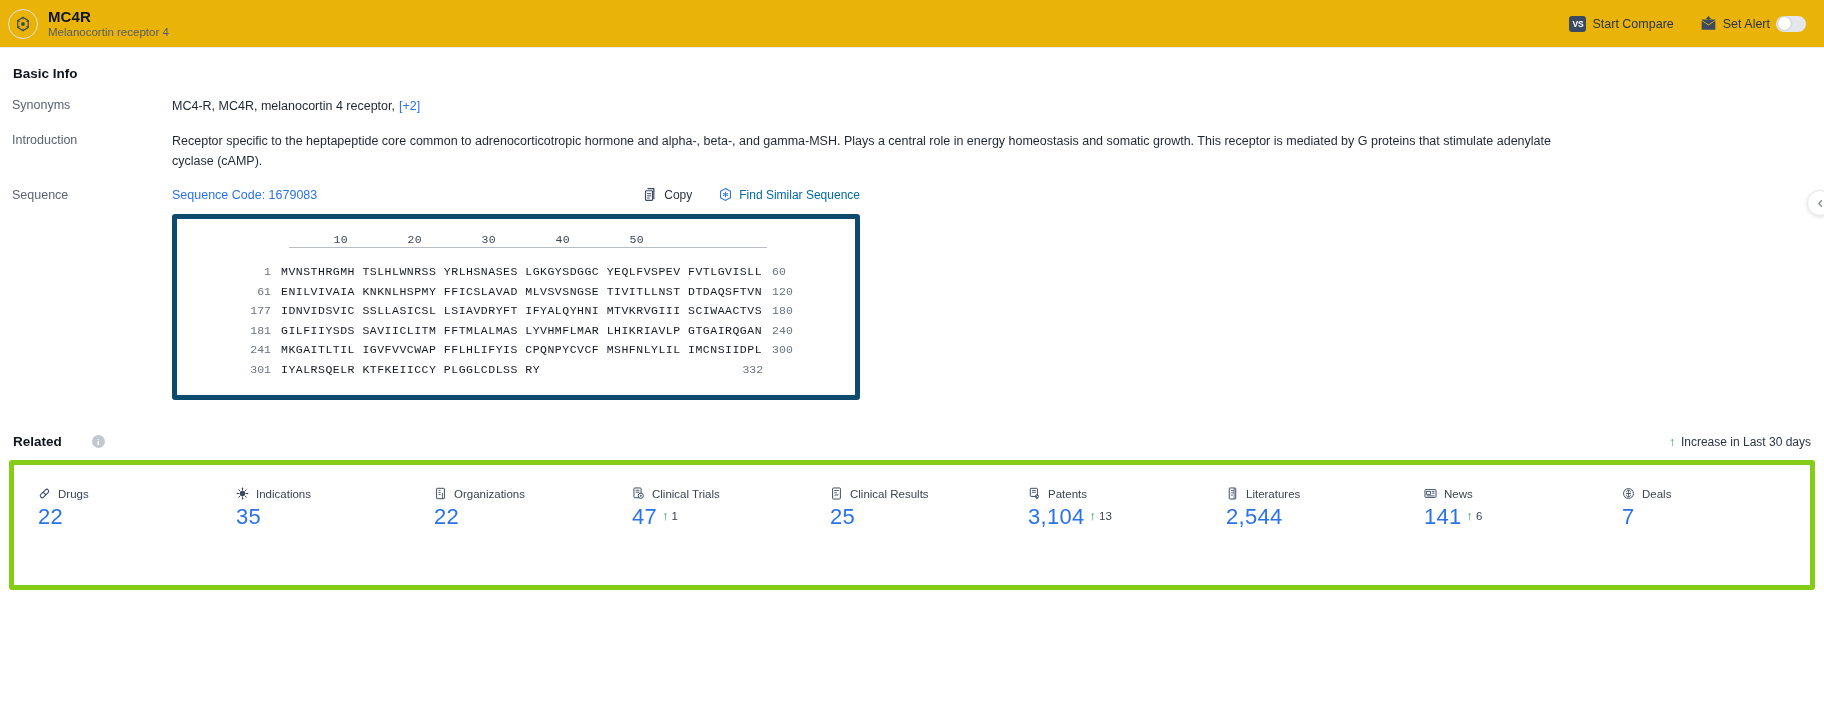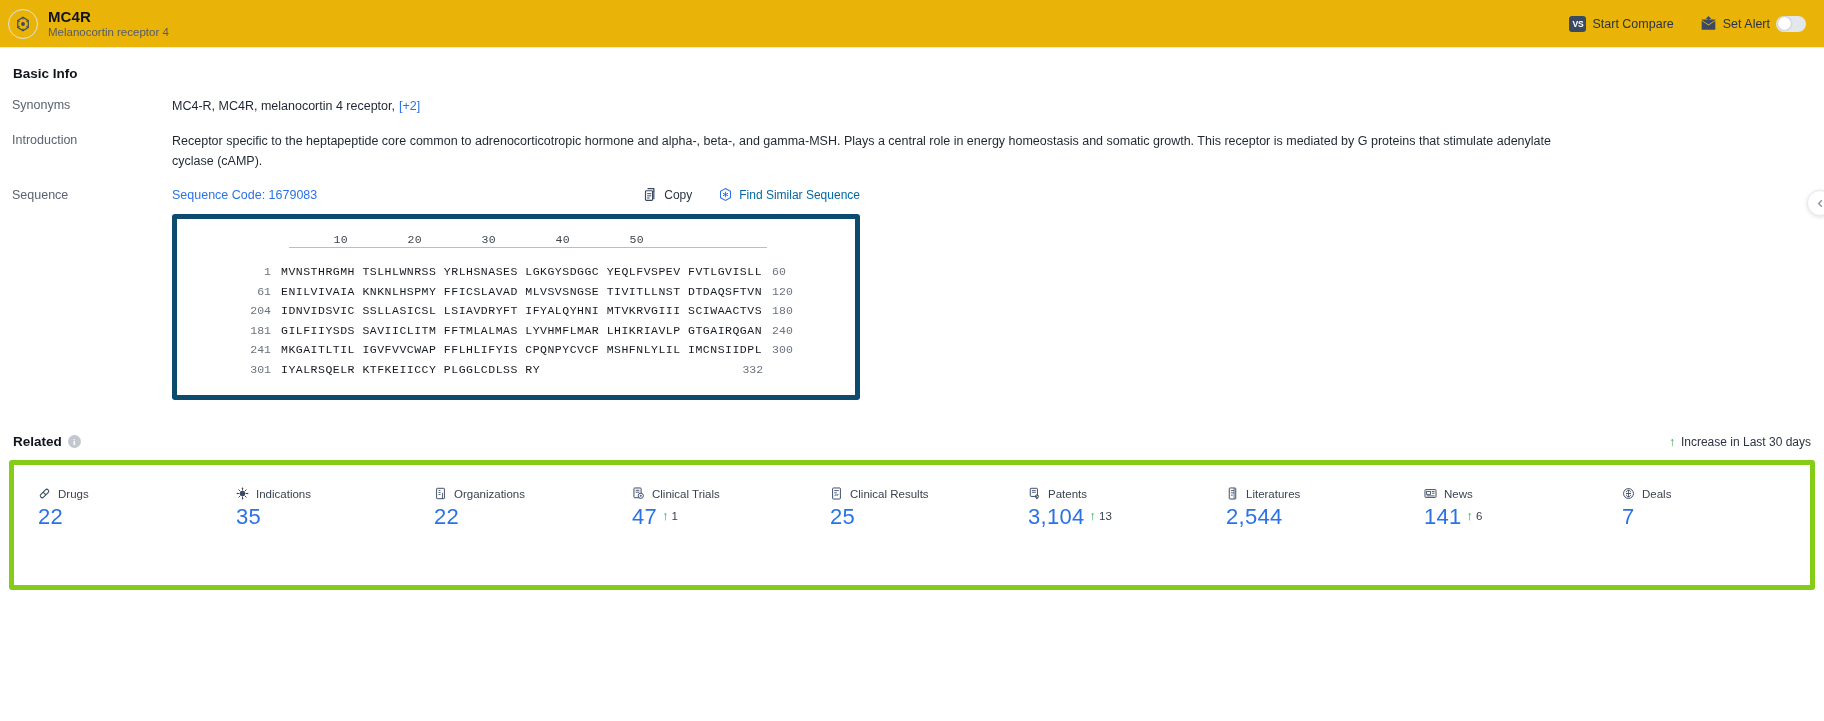--- a/index.html
+++ b/index.html
@@ -147,20 +147,21 @@
   }
   .seq-res { letter-spacing: .5px; }
   .seq-end { color: #6a727e; padding-left: 10px; }
 
   
   .related-head {
     display: flex;
     align-items: center;
     margin-top: 34px;
     padding: 0 4px 0 4px;
+    gap: 24px;
   }
   .related-title { font-size: 13.5px; font-weight: bold; color: #10151d; }
   .info-dot {
     width: 13px; height: 13px;
     border-radius: 50%;
     background: #c3c8d0;
     color: #fff;
     font-size: 9px;
     font-weight: bold;
     display: inline-flex; align-items: center; justify-content: center;
@@ -322,21 +323,21 @@
             </div>
           </div>
         </div>
 
         <div class="seq-box">
           <div class="seq-ruler">      10        20        30        40        50</div>
           <div class="seq-ruler-line"></div>
           <div class="seq-rows" id="seq-rows">
               <div class="seq-row"><span class="seq-num">1</span><span class="seq-res">MVNSTHRGMH TSLHLWNRSS YRLHSNASES LGKGYSDGGC YEQLFVSPEV FVTLGVISLL</span><span class="seq-end">60</span></div>
               <div class="seq-row"><span class="seq-num">61</span><span class="seq-res">ENILVIVAIA KNKNLHSPMY FFICSLAVAD MLVSVSNGSE TIVITLLNST DTDAQSFTVN</span><span class="seq-end">120</span></div>
-              <div class="seq-row"><span class="seq-num">204</span><span class="seq-res">IDNVIDSVIC SSLLASICSL LSIAVDRYFT IFYALQYHNI MTVKRVGIII SCIWAACTVS</span><span class="seq-end">180</span></div>
+              <div class="seq-row"><span class="seq-num">177</span><span class="seq-res">IDNVIDSVIC SSLLASICSL LSIAVDRYFT IFYALQYHNI MTVKRVGIII SCIWAACTVS</span><span class="seq-end">180</span></div>
               <div class="seq-row"><span class="seq-num">181</span><span class="seq-res">GILFIIYSDS SAVIICLITM FFTMLALMAS LYVHMFLMAR LHIKRIAVLP GTGAIRQGAN</span><span class="seq-end">240</span></div>
               <div class="seq-row"><span class="seq-num">241</span><span class="seq-res">MKGAITLTIL IGVFVVCWAP FFLHLIFYIS CPQNPYCVCF MSHFNLYLIL IMCNSIIDPL</span><span class="seq-end">300</span></div>
               <div class="seq-row"><span class="seq-num">301</span><span class="seq-res">IYALRSQELR KTFKEIICCY PLGGLCDLSS RY                          </span><span class="seq-end">332</span></div>
             </div>
         </div>
 
       </div>
     </div>
 
     <div class="related-head">

